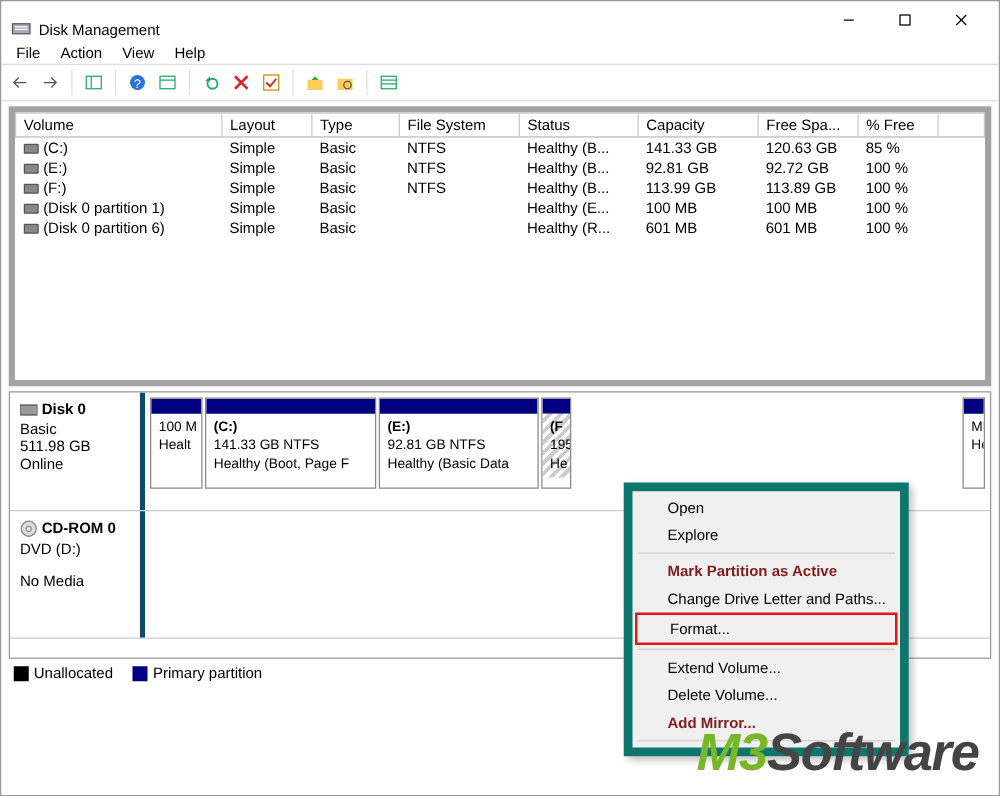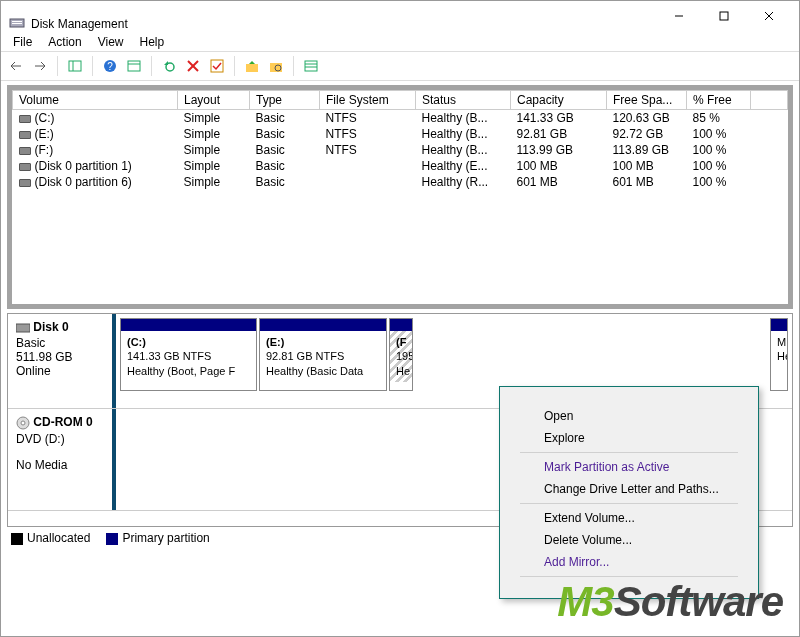--- a/index.html
+++ b/index.html
@@ -43,23 +43,23 @@
 .part-body .p-bold { font-weight: bold; }
 .hatched { background: repeating-linear-gradient(135deg, #fff, #fff 3px, #ccc 3px, #ccc 6px); }
 
 
 .legend { display: flex; align-items: flex-start; padding: 4px 10px; gap: 16px; font-size: 12px; }
 .legend .sw { width: 12px; height: 12px; display: inline-block; margin-right: 4px; vertical-align: middle; }
 .sw-un { background: #000; }
 .sw-pr { background: #000080; }
 
 
-.ctx-menu { position: absolute; left: 498px; top: 385px; width: 260px; background: #f0f0f0; border: 1px solid #0f766e; padding: 18px; box-shadow: 3px 3px 6px rgba(0,0,0,.25); z-index: 50; }
+.ctx-menu { position: absolute; left: 498px; top: 385px; width: 228px; background: #f0f0f0; border: 7px solid #0f766e; padding: 2px; box-shadow: 3px 3px 6px rgba(0,0,0,.25); z-index: 50; }
 .ctx-item { padding: 4px 8px 4px 26px; font-size: 12px; position: relative; }
-.ctx-item.disabled { color: #4c1d95; }
+.ctx-item.disabled { color: #7f1d1d; font-weight: bold; }
 .ctx-sep { height: 1px; background: #d0d0d0; margin: 3px 2px; }
 .ctx-item.highlight { border: 2px solid #e11818; }
 
 
 .watermark { position: absolute; right: 16px; bottom: 10px; font-size: 42px; font-weight: 800; font-style: italic; letter-spacing: -1px; z-index: 60; pointer-events:none; }
 .watermark .m3a { color: #78b728; }
 .watermark .m3b { color: #444; }
 
 svg { display:block; }
 </style>
@@ -267,20 +267,28 @@
   <div class="disk-row">
     <div class="disk-label">
       <div style="margin-bottom:2px"><span><svg width="14" height="12" style="display:inline;vertical-align:middle">
               <rect x="0" y="2" width="14" height="8" fill="#999" stroke="#555"></rect>
             </svg></span> <span class="disk-name">Disk 0</span></div>
       <div>Basic</div>
       <div>511.98 GB</div>
       <div>Online</div>
     </div>
     <div class="disk-map" id="disk0-map">
+        <div class="part-box" style="width: 42px;">
+          <div class="part-head"></div>
+          <div class="part-body">
+            <div class="p-line p-bold"></div>
+            <div class="p-line">100 M</div>
+            <div class="p-line">Healt</div>
+          </div>
+        </div>
         <div class="part-box" style="width: 137px;">
           <div class="part-head"></div>
           <div class="part-body">
             <div class="p-line p-bold">(C:)</div>
             <div class="p-line">141.33 GB NTFS</div>
             <div class="p-line">Healthy (Boot, Page F</div>
           </div>
         </div>
         <div class="part-box" style="width: 128px;">
           <div class="part-head"></div>
@@ -326,20 +334,21 @@
   <span><span class="sw sw-un"></span><span>Unallocated</span></span>
   <span><span class="sw sw-pr"></span><span>Primary partition</span></span>
 </div>
 
 <div class="ctx-menu" id="ctx-menu">
     <div class="ctx-item enabled">Open</div>
     <div class="ctx-item enabled">Explore</div>
     <div class="ctx-sep"></div>
     <div class="ctx-item disabled">Mark Partition as Active</div>
     <div class="ctx-item enabled">Change Drive Letter and Paths...</div>
+    <div class="ctx-item enabled highlight">Format...</div>
     <div class="ctx-sep"></div>
     <div class="ctx-item enabled">Extend Volume...</div>
     <div class="ctx-item enabled">Delete Volume...</div>
     <div class="ctx-item disabled">Add Mirror...</div>
     <div class="ctx-sep"></div>
   </div>
 
 <div class="watermark">
   <span class="m3a">M3</span><span class="m3b">Software</span>
 </div>

